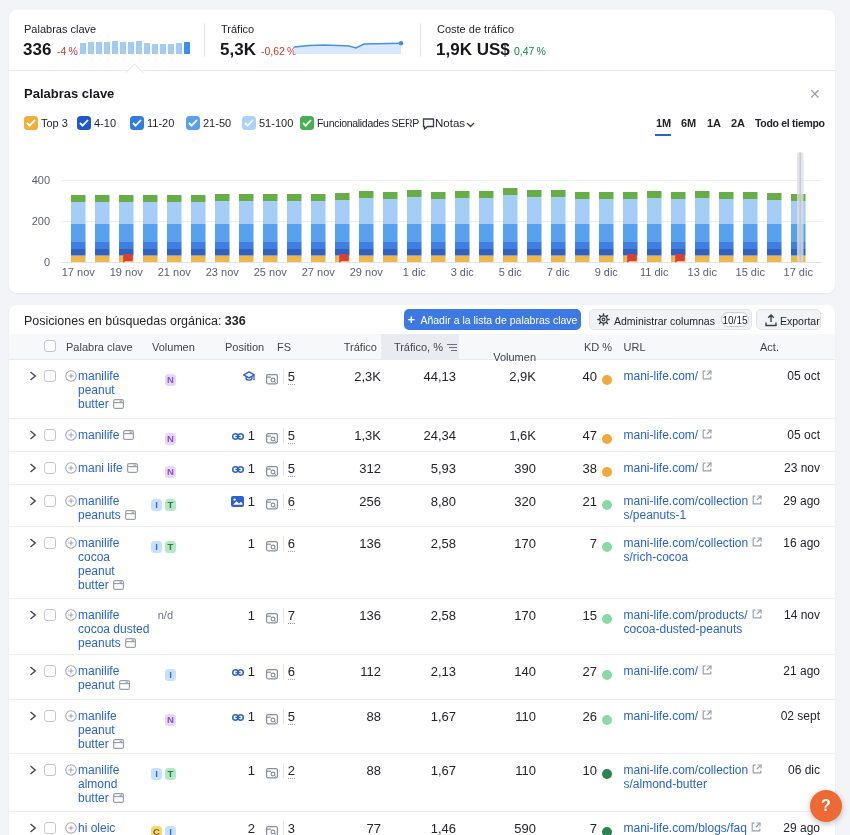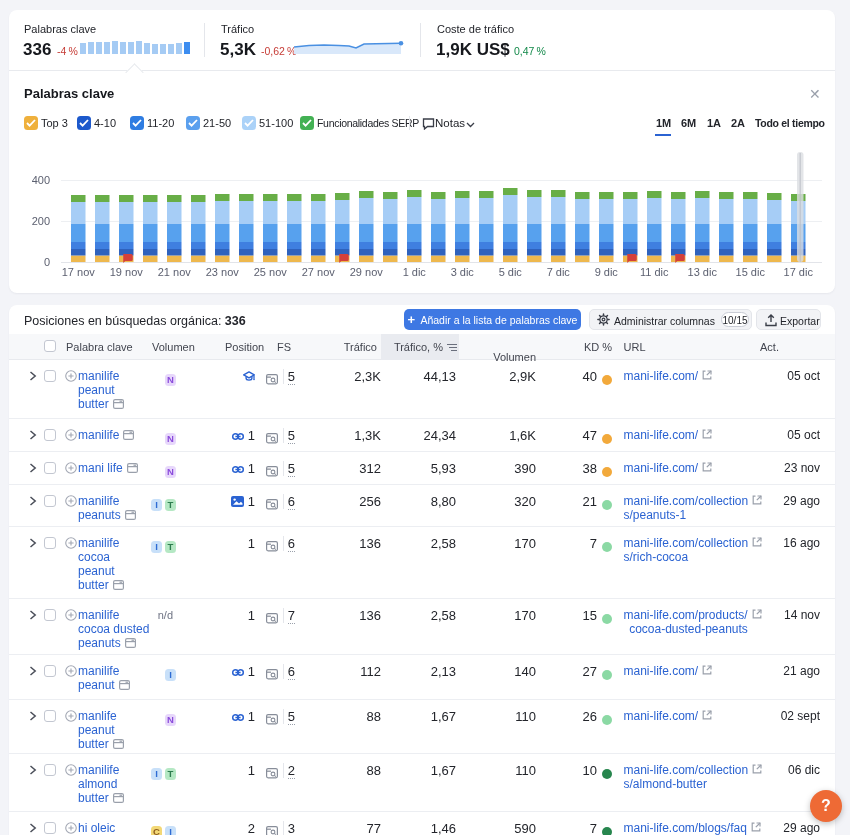--- a/index.html
+++ b/index.html
@@ -646,21 +646,21 @@
         <div class="num abs" style="left:377px;top:8.5px;width:70px;">2,58</div>
         <div class="num abs" style="left:457px;top:8.5px;width:70px;">170</div>
         <div class="num abs" style="left:520px;top:8.5px;width:68px;">15</div>
         <div class="abs" style="left:593px;top:9.5px;"><span class="dot" style="background:#8bd9a4;"></span></div>
         <div class="abs" style="left:614.5px;top:8.5px;width:130px;font-size:12px;line-height:14px;color:#2b63d2;">
           <div style="white-space:nowrap;">mani-life.com/products/<svg width="10" height="10" viewBox="0 0 10 10" style="margin-left:4px;">
               <path d="M3.5 1.2 H1.2 V8.8 H8.8 V6.5" fill="none" stroke="#9aa0ab" stroke-width="1.2"></path>
               <path d="M5.5 1 H9 V4.5" fill="none" stroke="#9aa0ab" stroke-width="1.2"></path>
               <line x1="9" y1="1" x2="4.8" y2="5.2" stroke="#9aa0ab" stroke-width="1.2"></line>
             </svg></div>
-          <div style="white-space:nowrap;text-align:center;">cocoa-dusted-peanuts</div>
+          <div style="white-space:nowrap;">cocoa-dusted-peanuts</div>
         </div>
         <div class="abs" style="left:741px;top:8.5px;width:70px;text-align:right;font-size:12px;color:#23252b;">14 nov</div>
       </div>
       <div class="row" style="top:295px; height:45px;">
         <svg width="9" height="10" viewBox="0 0 9 10" style="position:absolute;left:20px;top:10.5px;">
           <path d="M1.5 1 L6.2 5 L1.5 9" fill="none" stroke="#4a4e59" stroke-width="1.5"></path>
         </svg>
         <div class="cb" style="left:34.5px; top:9.5px;"></div>
         <svg width="12" height="12" viewBox="0 0 13 13" style="position:absolute;left:55.5px;top:9.5px;">
           <circle cx="6.5" cy="6.5" r="5.7" fill="none" stroke="#a2a7b3" stroke-width="1.2"></circle>

